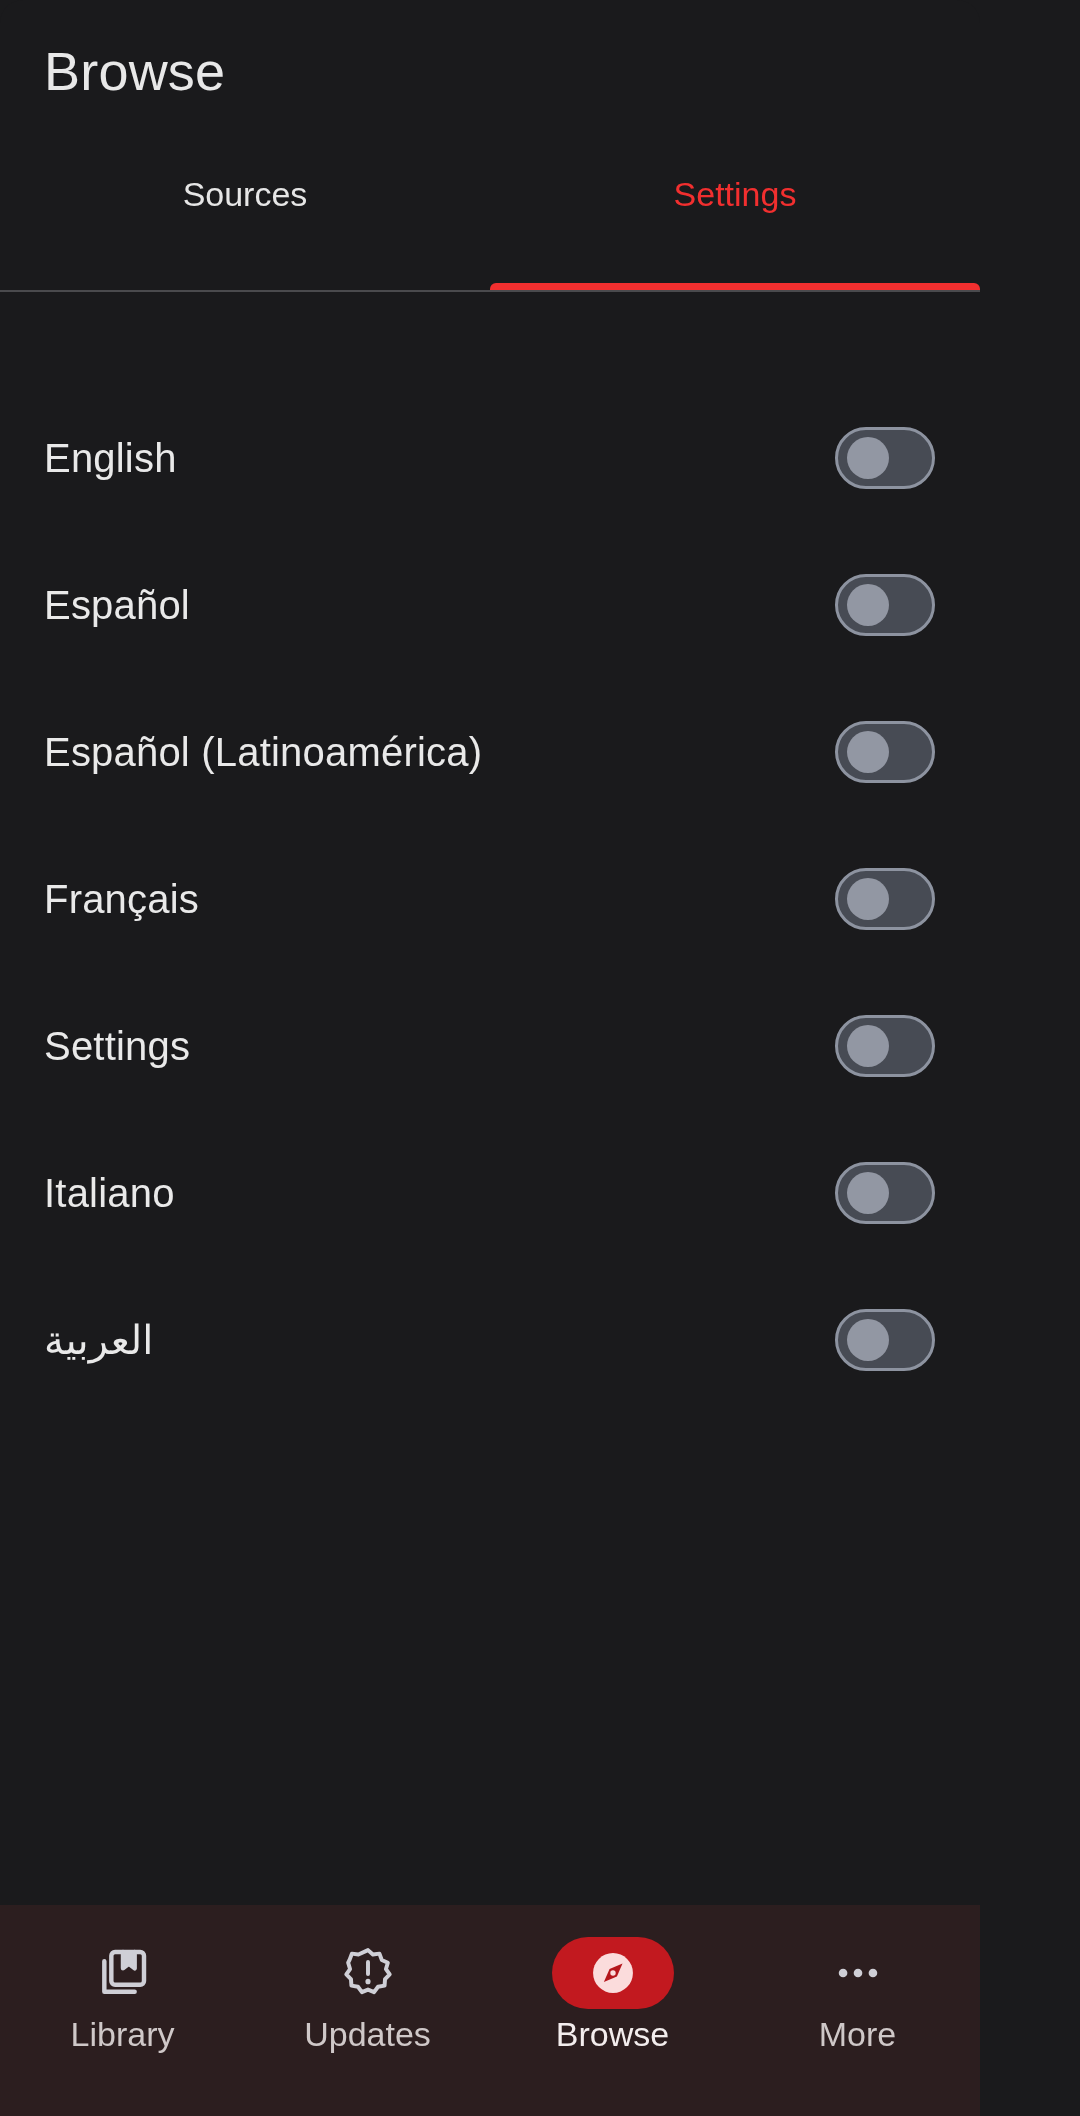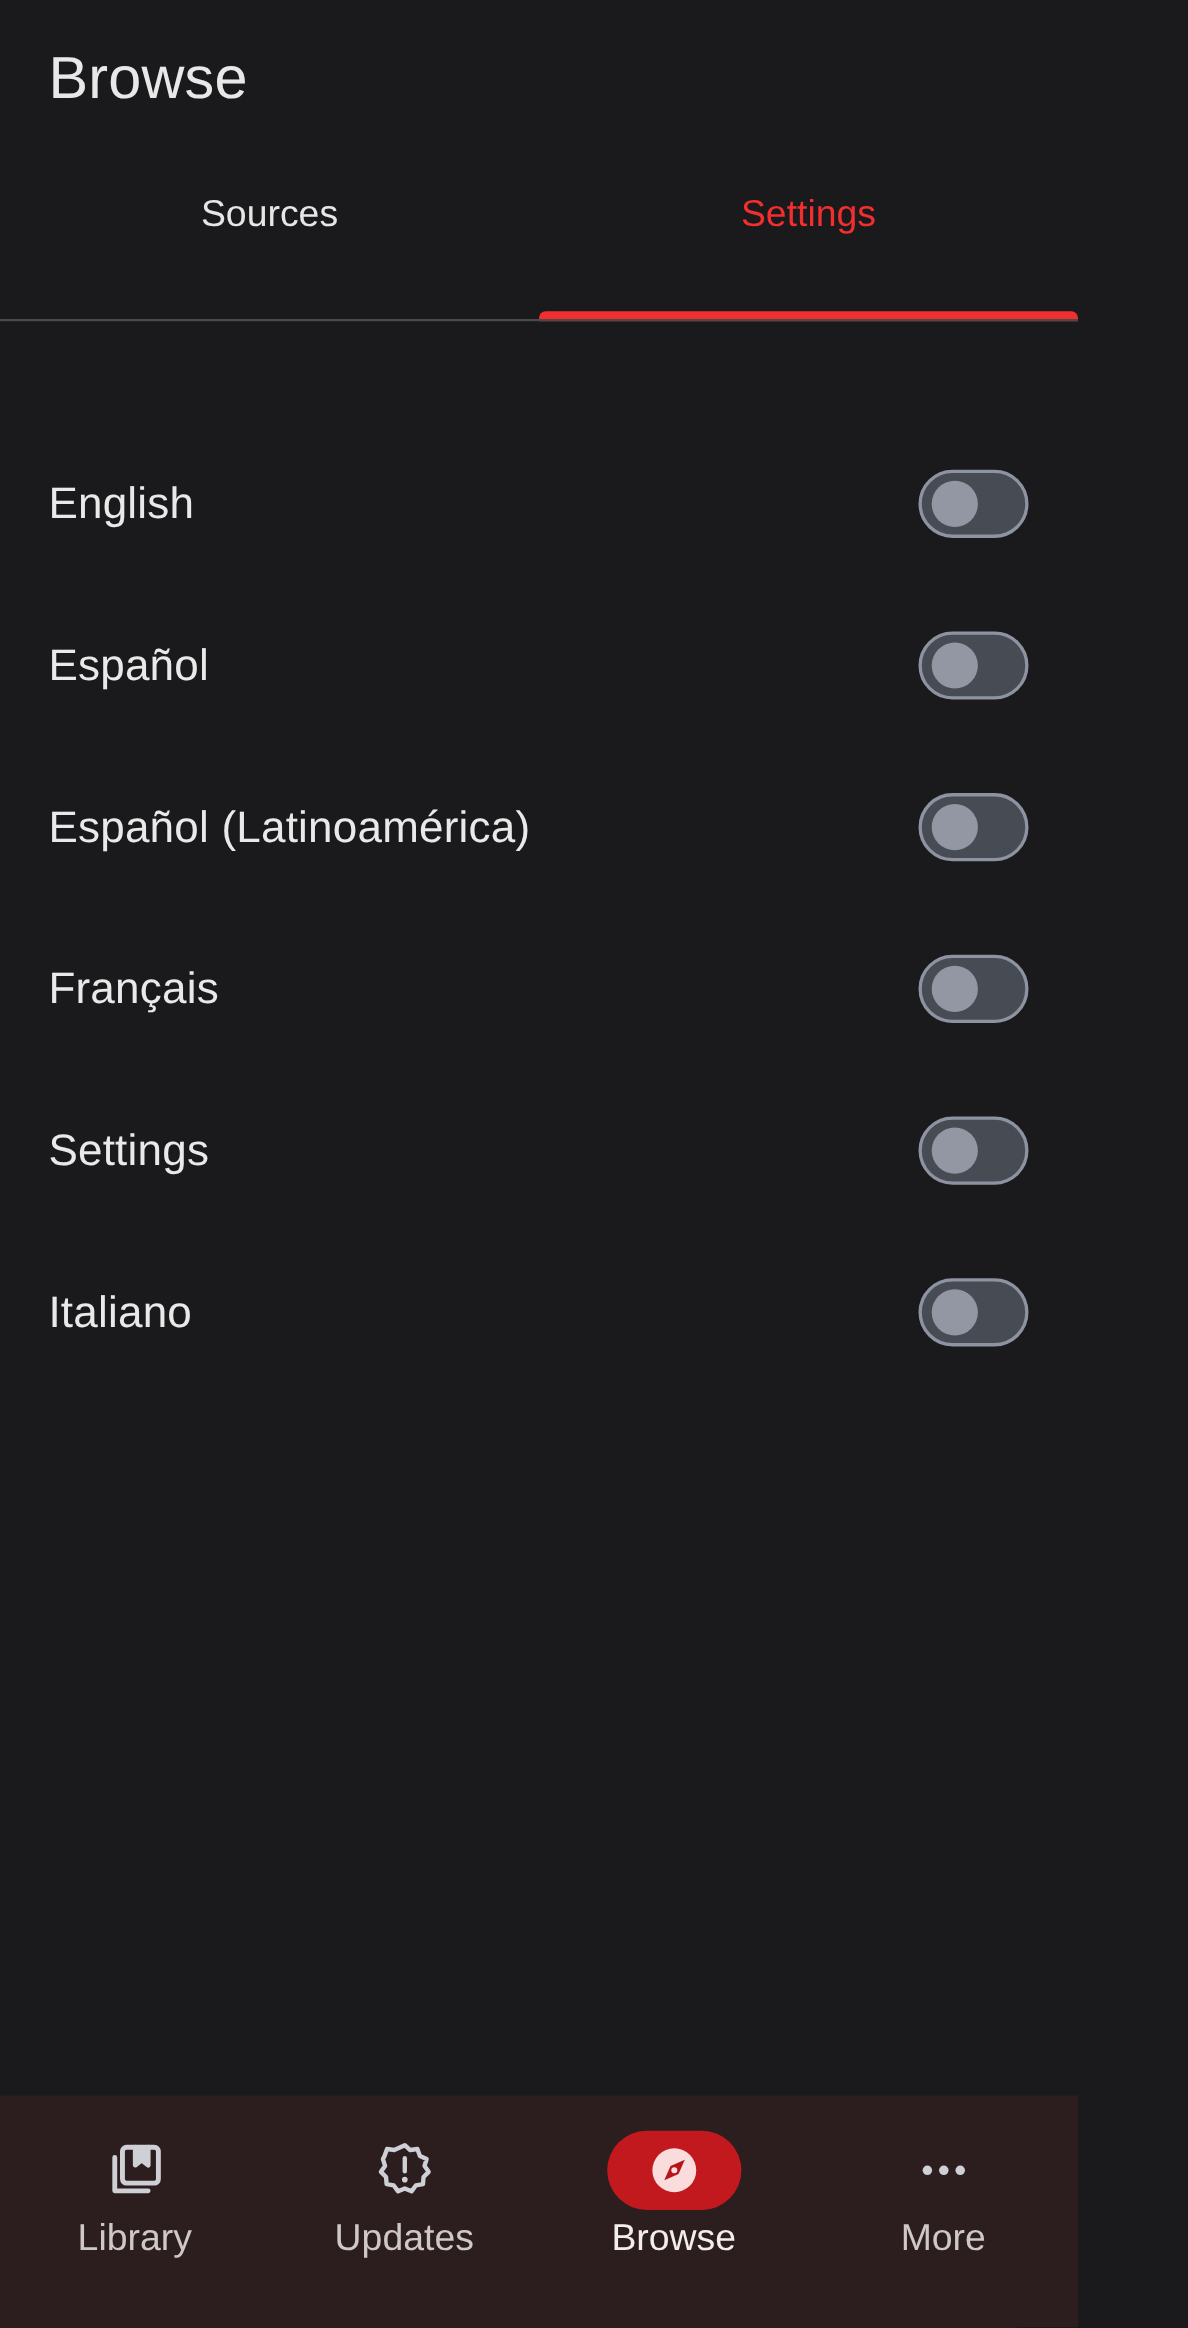--- a/index.html
+++ b/index.html
@@ -106,20 +106,26 @@
       </div>
     </div>
 
     <div class="row">
       <div class="row-label">Italiano</div>
       <div class="switch">
         <span class="thumb"></span>
       </div>
     </div>
 
+    <div class="row">
+      <div class="row-label rtl">العربية</div>
+      <div class="switch">
+        <span class="thumb"></span>
+      </div>
+    </div>
 
   </div>
 
   <div class="bottom-nav">
 
     <div class="nav-item">
       <div class="nav-icon-wrap">
         <span>
           <svg width="56" height="56" viewBox="0 0 24 24" fill="none" stroke="#cfcfd6" stroke-width="1.9" stroke-linecap="round" stroke-linejoin="round">
             <path d="M4 7v13h13"></path>

